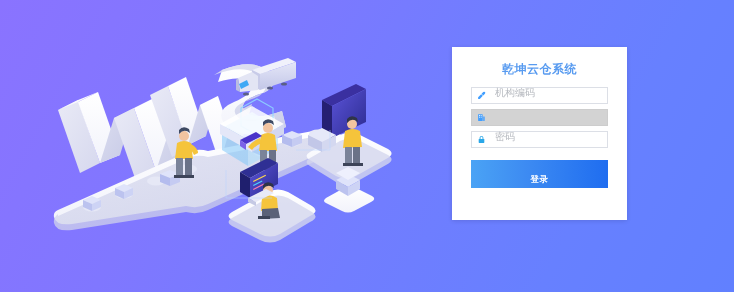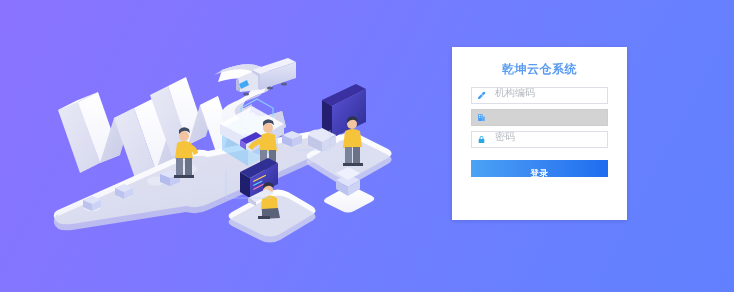--- a/index.html
+++ b/index.html
@@ -97,21 +97,21 @@
   }
   .field-input::placeholder { color: #b6b9bf; opacity: 1; }
   .field-row.disabled .field-input::placeholder { color: #a6a6a6; }
 
   #login-submit {
     display: block;
     width: 137px;
     height: 17px;
     margin: 12px auto 0 auto;
     border: 0;
-    padding: 8px;
+    padding: 14px;
     cursor: pointer;
     color: #ffffff;
     font-family: "Liberation Sans", "DejaVu Sans", sans-serif;
     font-size: 8.5px;
     font-weight: 700;
     letter-spacing: 0.5px;
     background: linear-gradient(90deg, #4aa3f5 0%, #3d8bf2 40%, #1f6df0 100%);
   }
 </style>
 </head>

